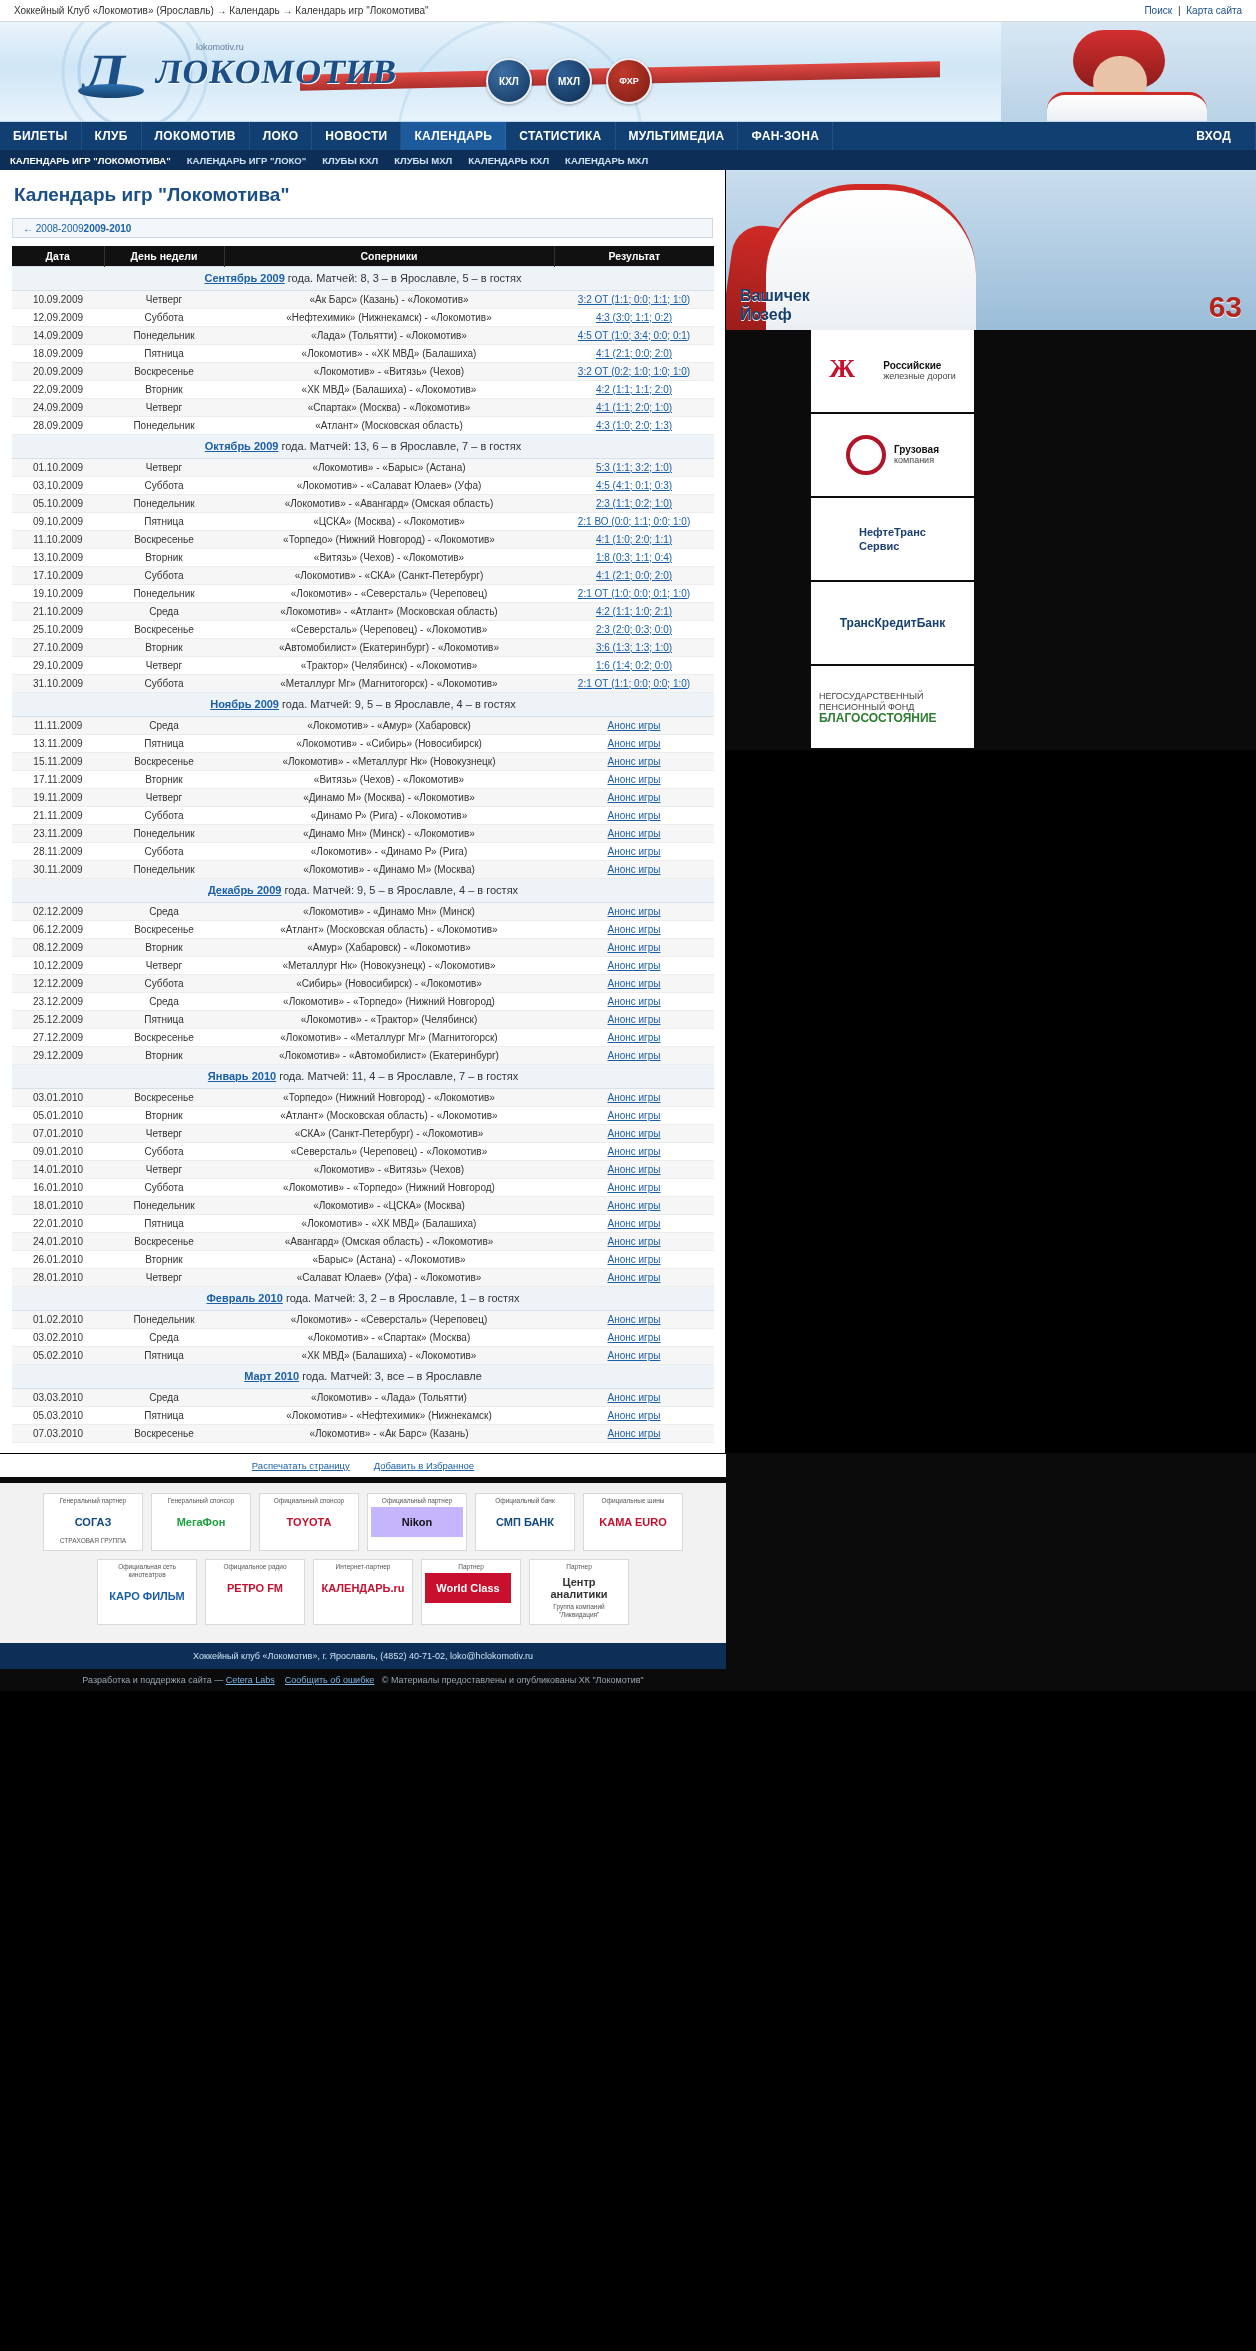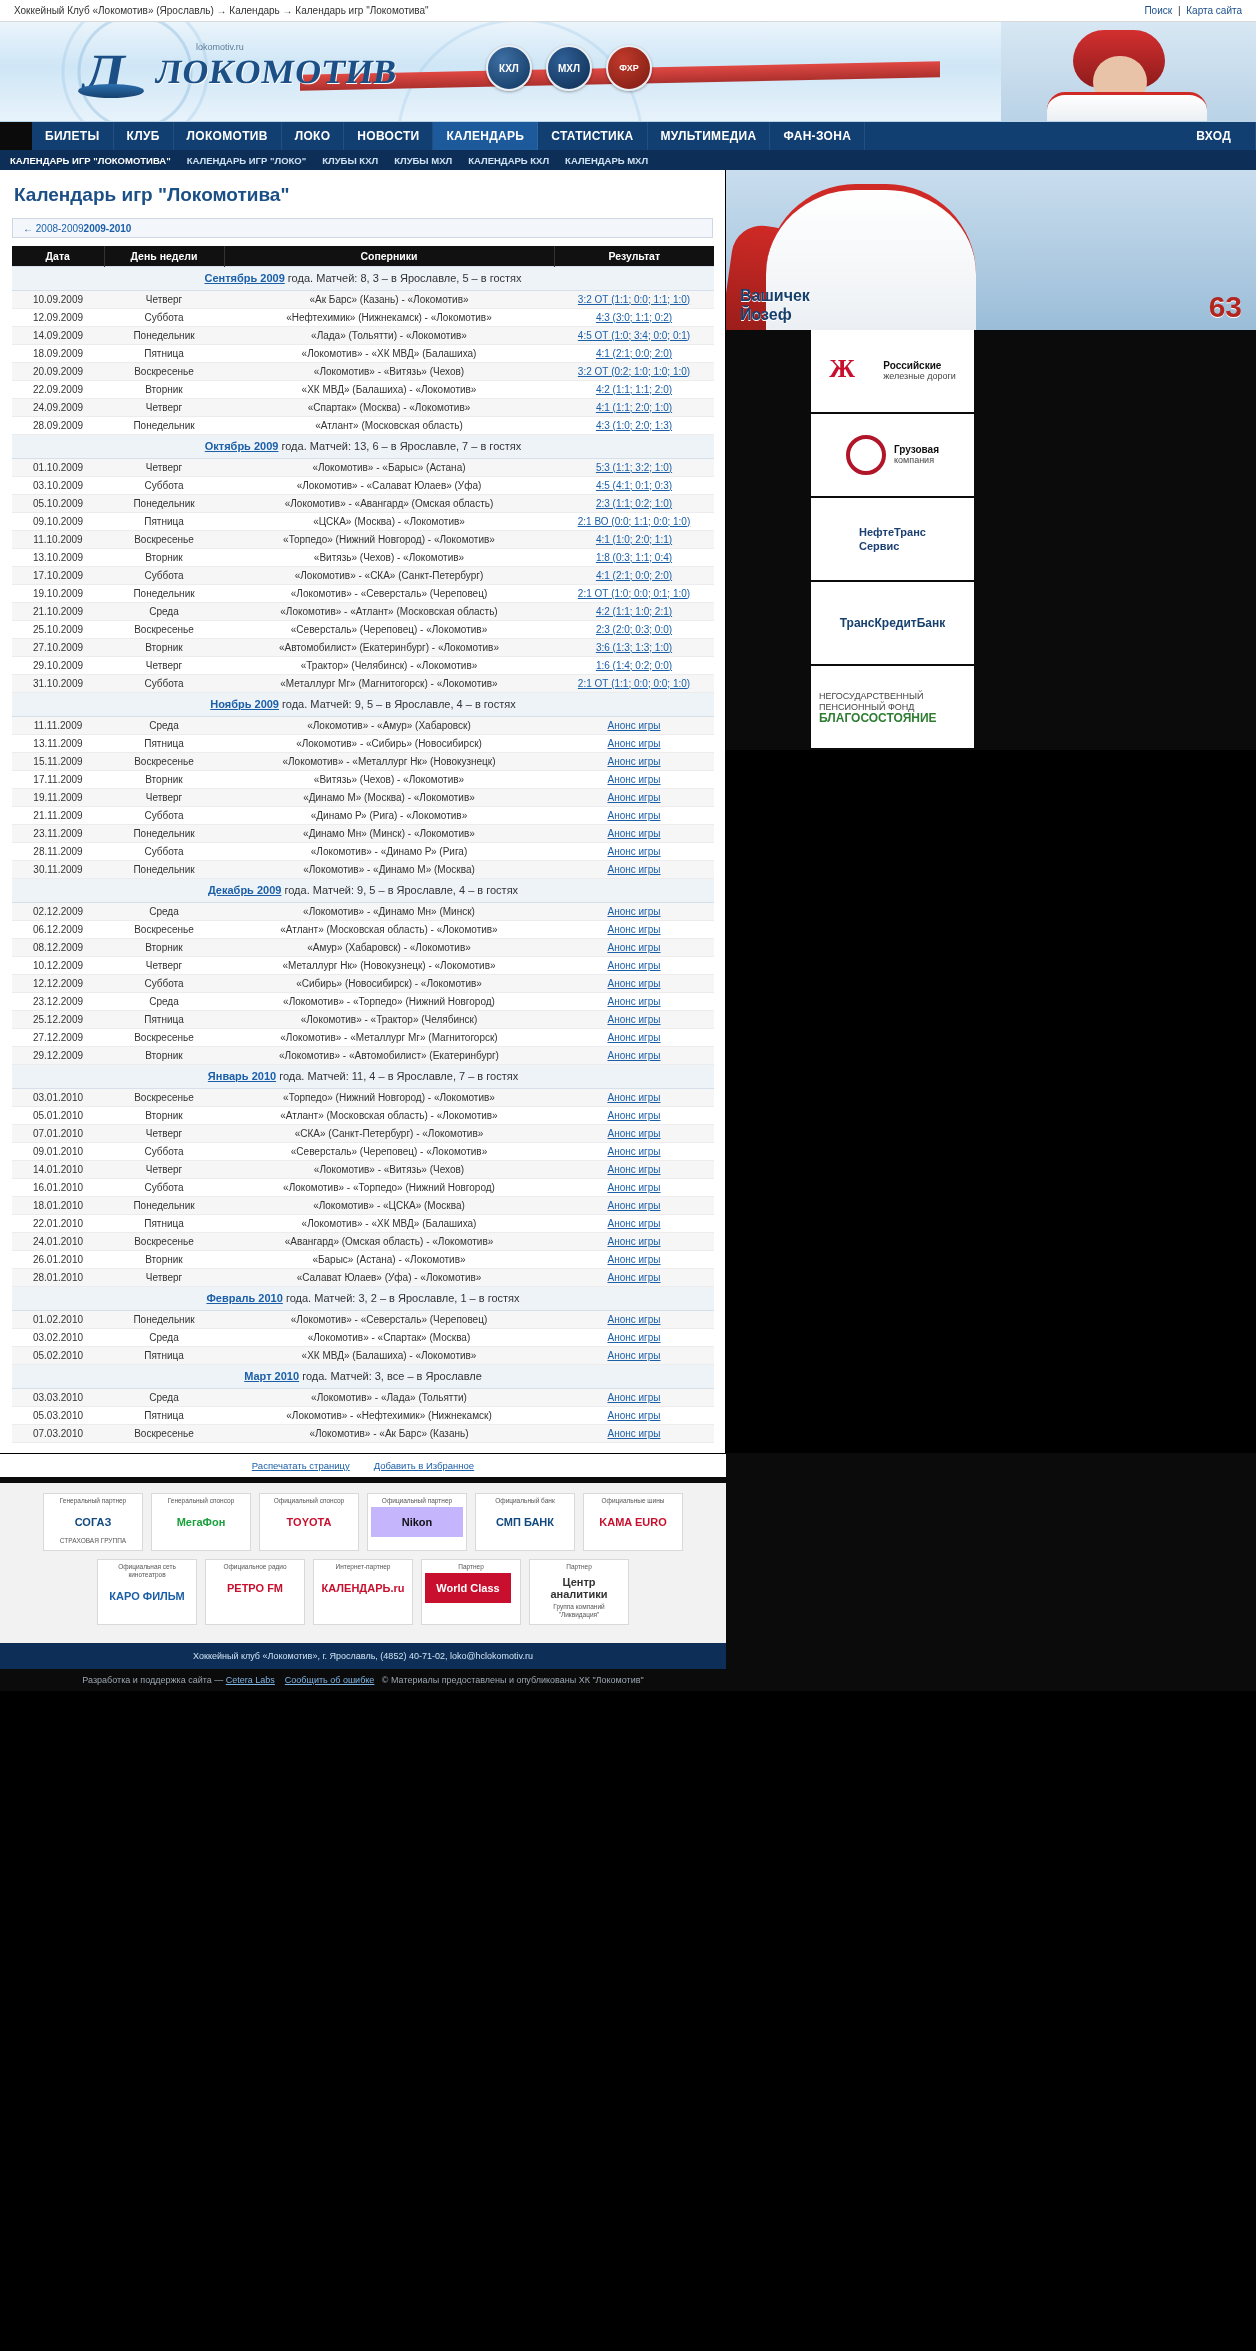--- a/index.html
+++ b/index.html
@@ -54,21 +54,21 @@
     position:absolute; left:0px; top:40px; width:66px; height:14px; border-radius:50%;
     background:linear-gradient(180deg,#2b6fae,#16416f);
   }
   .logo-text {
     font-family:"Liberation Serif", serif; font-size:34px; font-weight:bold;
     color:#1b4f86; letter-spacing:1px; transform:skewX(-8deg);
     text-shadow:1px 1px 0 #fff;
   }
   .logo-url { position:absolute; left:196px; top:20px; font-size:9px; color:#5c7d99; }
 
-  .badges { position:absolute; left:486px; top:23px; display:flex; gap:14px; }
+  .badges { position:absolute; left:486px; top:36px; display:flex; gap:14px; }
   .badge {
     width:46px; height:46px; border-radius:50%;
     border:2px solid #e9eef3; display:flex; align-items:center; justify-content:center;
     font-weight:bold; color:#fff; font-size:11px; box-shadow:0 1px 3px rgba(0,0,0,.35);
   }
   .badge.khl { background:radial-gradient(circle at 35% 30%,#3d6fa4,#10355d); font-size:10px; }
   .badge.mhl { background:radial-gradient(circle at 35% 30%,#2f5f96,#0d2c50); font-size:10px; }
   .badge.fed { background:radial-gradient(circle at 35% 30%,#c0392b,#7b1b12); font-size:9px; }
 
   
@@ -87,21 +87,21 @@
   }
   .player .jersey {
     position:absolute; left:46px; top:70px; width:160px; height:40px; border-radius:18px 18px 0 0;
     background:linear-gradient(180deg,#ffffff,#e3e8ee);
     border-top:3px solid #cf2a26;
   }
 
   
   .mainnav {
     height:28px; background:#123f72; display:flex; align-items:stretch;
-    color:#fff; font-size:12px; font-weight:bold;margin-left:32px;
+    color:#fff; font-size:12px; font-weight:bold;
   }
   .mainnav .item {
     display:flex; align-items:center; padding:0 13px; letter-spacing:.3px;
     border-right:1px solid rgba(255,255,255,.08); cursor:pointer; white-space:nowrap;
   }
   .mainnav .item.active { background:#1d5a9c; }
   .mainnav .spacer { flex:1; border:none; }
   .mainnav .login { padding:0 24px; }
 
   .subnav {

